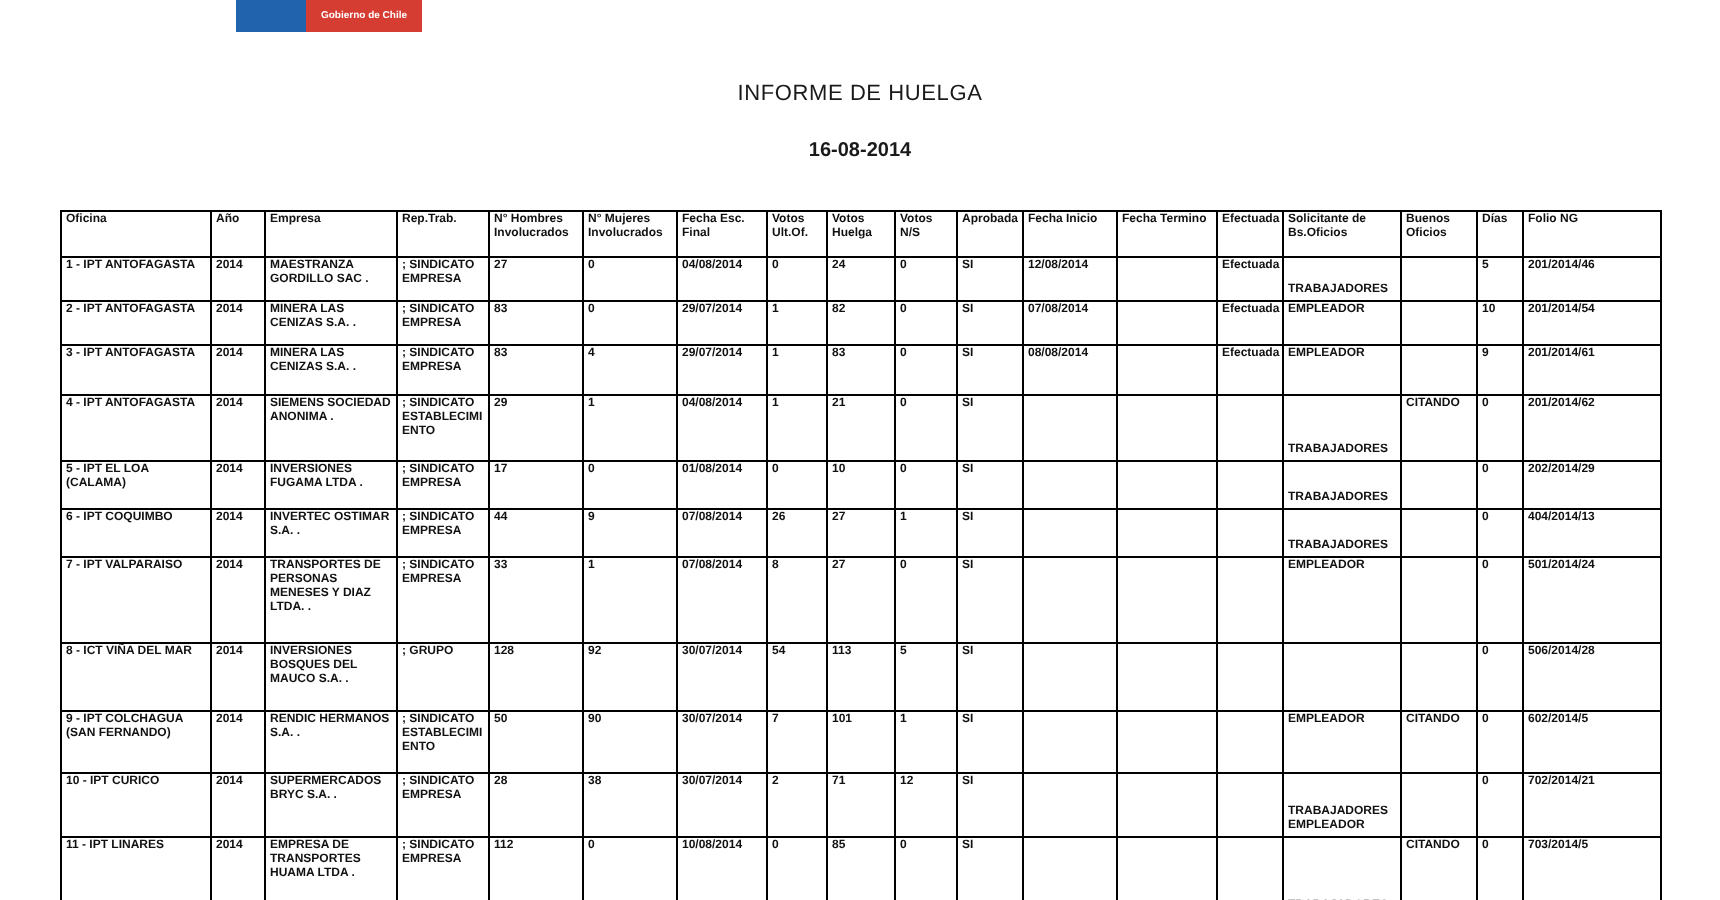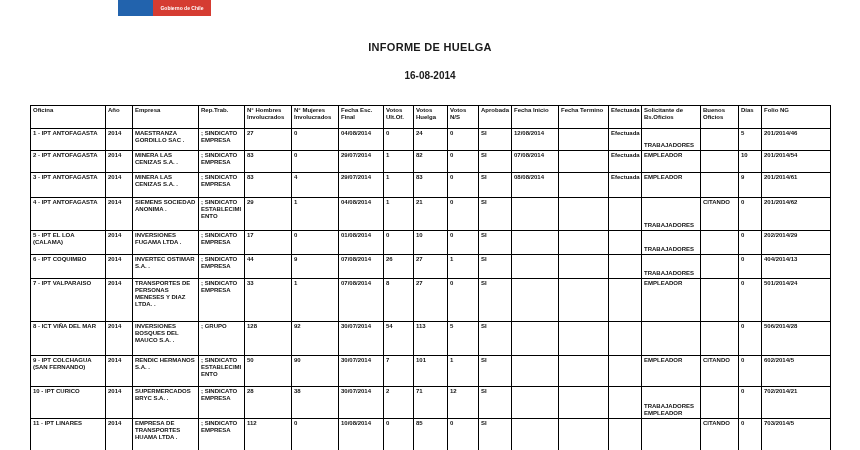--- a/index.html
+++ b/index.html
@@ -8,21 +8,21 @@
     background:#ffffff;color:#111;
     font-family:"Liberation Sans","DejaVu Sans",sans-serif;
     -webkit-font-smoothing:antialiased;
   }
   .logo{position:absolute;left:118px;top:0;height:16px;display:flex;}
   .logo-blue{width:35px;height:16px;}
   .logo-red{width:58px;height:16px;display:flex;align-items:center;justify-content:center;}
   .logo-red span{color:#fff;font-size:5px;font-weight:bold;white-space:nowrap;}
   .report-title{
     position:absolute;top:41px;left:0;width:100%;text-align:center;
-    font-size:11px;font-weight:bold;color:#1a1a1a;letter-spacing:.3px;
+    font-size:11px;font-weight:normal;color:#1a1a1a;letter-spacing:.3px;
   }
   .report-date{
     position:absolute;top:70px;left:0;width:100%;text-align:center;
     font-size:10px;font-weight:bold;color:#1a1a1a;
   }
   .tablewrap{position:absolute;left:30px;top:105px;width:800px;}
   table{border-collapse:collapse;table-layout:fixed;width:800px;}
   th,td{
     border:1px solid #000;
     font-size:6px;line-height:7px;font-weight:bold;color:#111;

